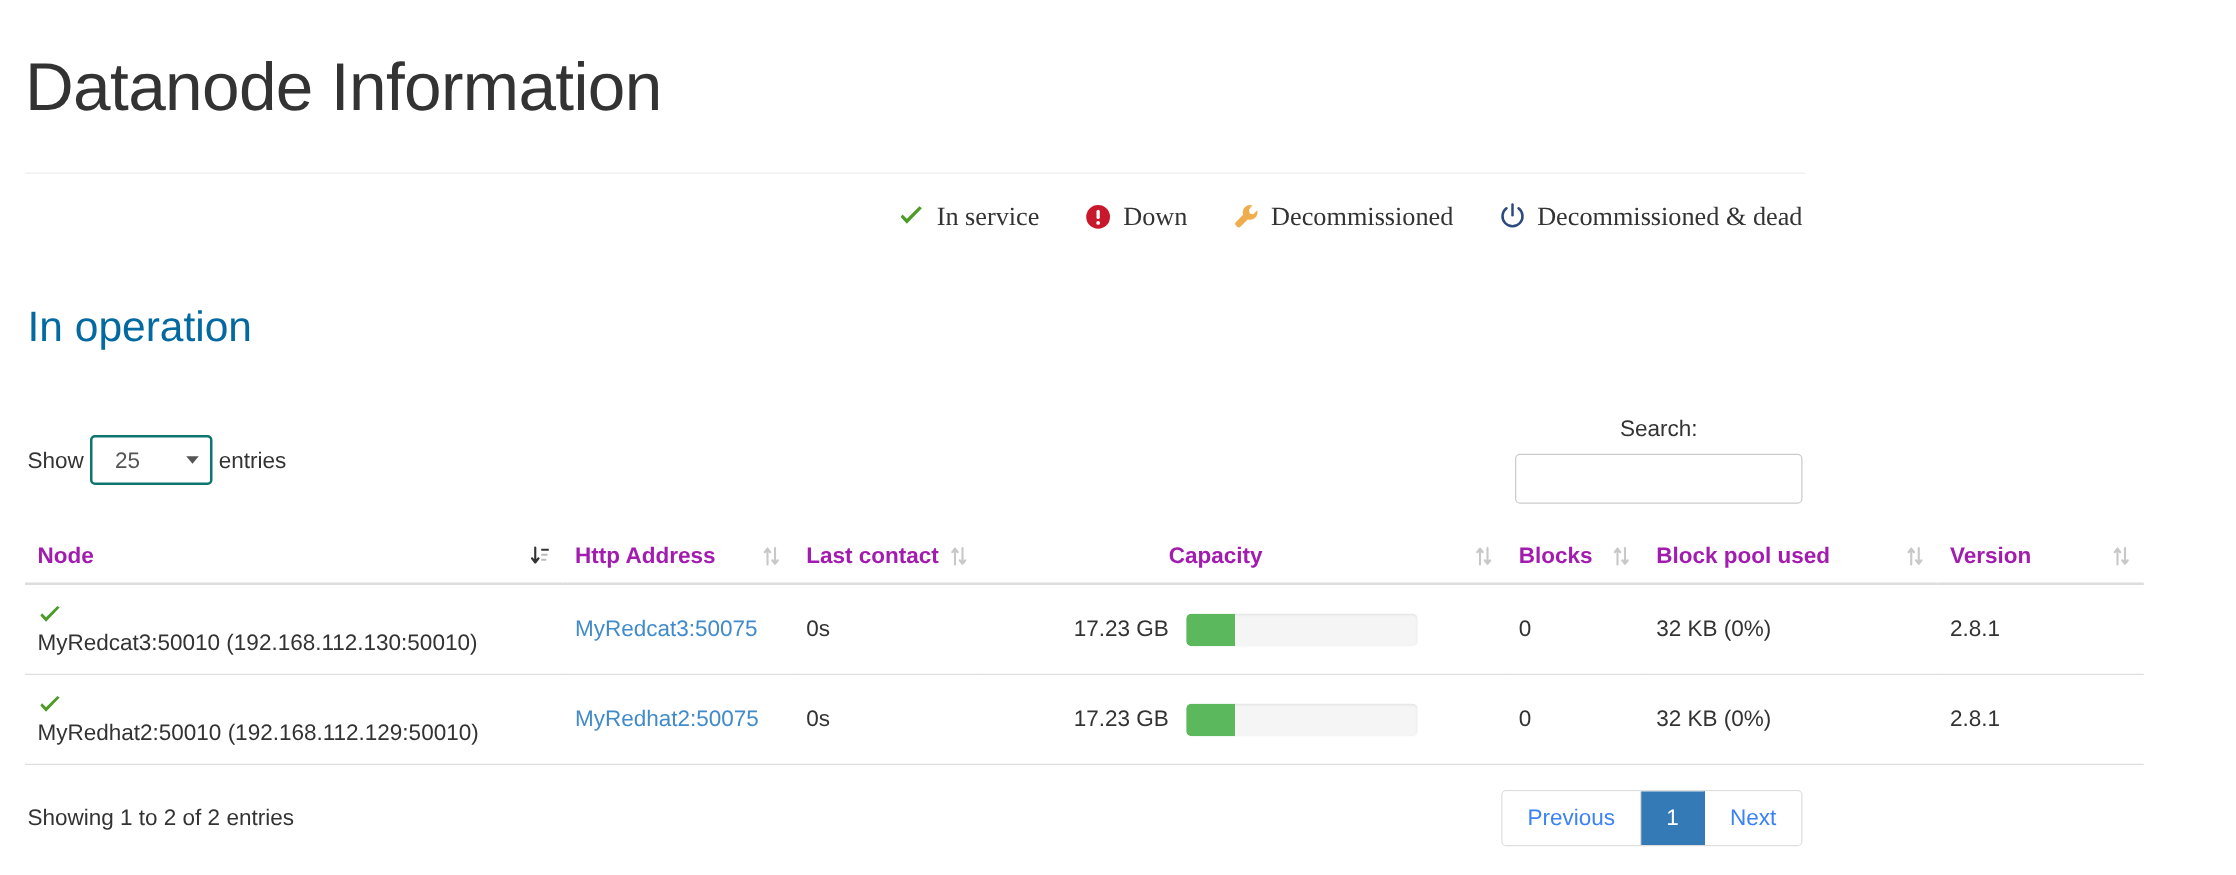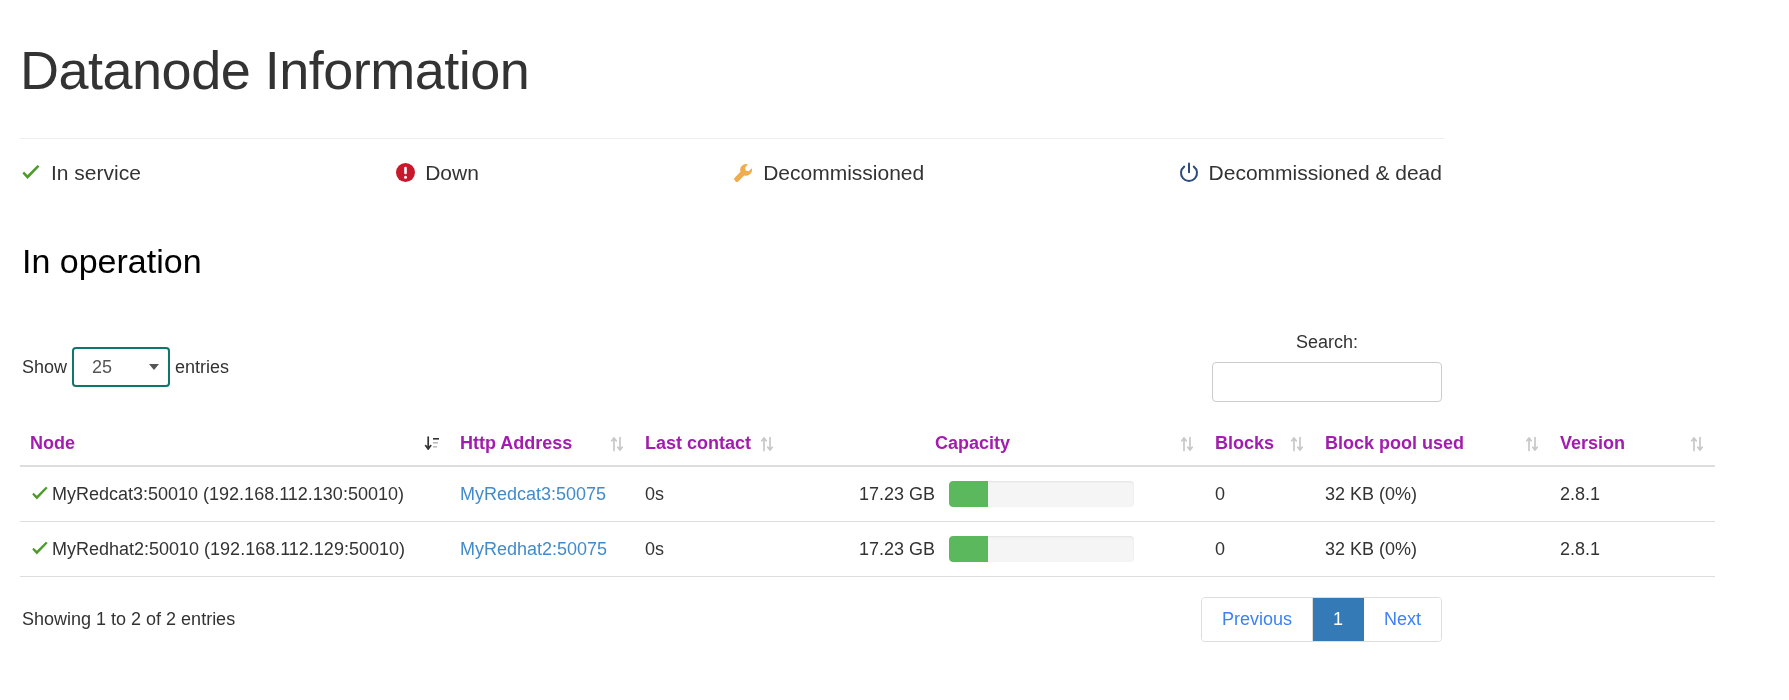--- a/index.html
+++ b/index.html
@@ -35,24 +35,25 @@
   }
   .title-rule {
     border: 0;
     border-top: 1px solid #eeeeee;
     margin: 39px 0 0 0;
   }
 
   
   .legend {
     display: flex;
-    justify-content: space-between;
+    justify-content: flex-end;
     align-items: center;
     padding: 22px 2px 0 0;
     gap: 36px;
+    font-family: Liberation Serif, serif;
   }
   .legend-item {
     display: flex;
     align-items: center;
     gap: 9px;
     font-size: 21px;
     color: #333333;
     white-space: nowrap;
   }
   .legend-ico {
@@ -62,21 +63,21 @@
     width: 22px;
     height: 22px;
     flex: 0 0 22px;
   }
   .legend-ico svg { display: block; }
 
   
   .section-heading {
     font-size: 34px;
     font-weight: 400;
-    color: #000000;
+    color: #0369a1;
     margin: 0;
     padding: 58px 0 0 2px;
     line-height: 1.1;
   }
 
   
   .table-controls {
     display: flex;
     justify-content: space-between;
     align-items: center;
@@ -191,20 +192,21 @@
   .col-contact   { width: 150px; }
   .col-capacity  { width: 420px; }
   .col-blocks    { width: 110px; }
   .col-pool      { width: 235px; }
   .col-version   { width: 165px; }
 
   .node-cell {
     display: flex;
     align-items: flex-start;
     gap: 2px;
+    flex-direction: column;
   }
   .node-check {
     display: inline-flex;
     width: 20px;
     height: 20px;
     flex: 0 0 20px;
     align-items: center;
     justify-content: center;
   }
   .node-link, .http-link {

